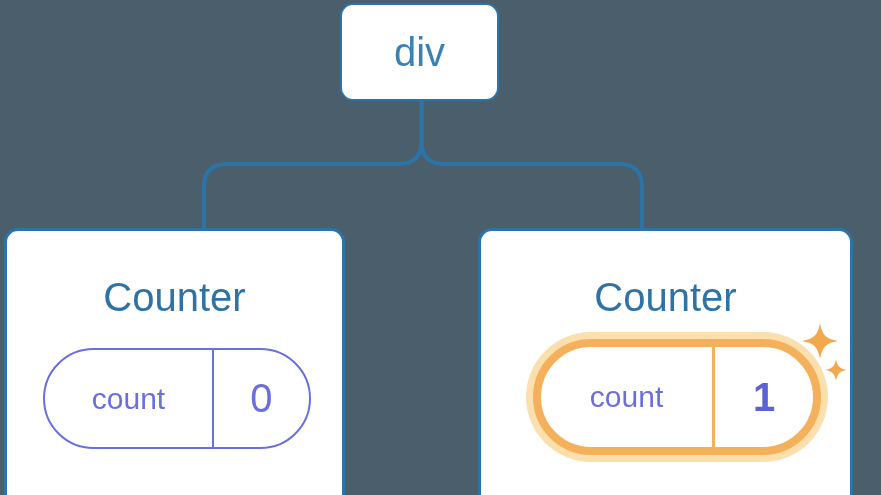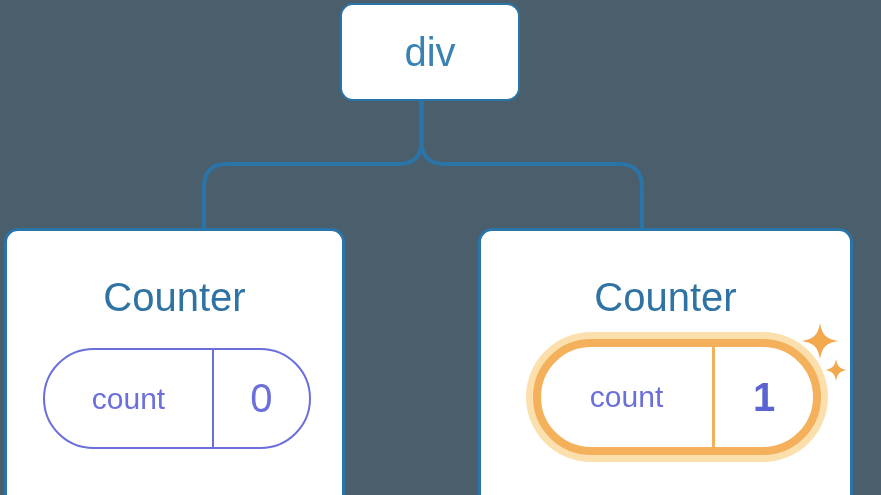--- a/index.html
+++ b/index.html
@@ -10,21 +10,21 @@
     height: 495px;
     background: var(--canvas-bg, #4A5E6C);
     overflow: hidden;
     font-family: "Liberation Sans", sans-serif;
   }
 
   
   .div-node {
     position: absolute;
     left: 340px; top: 3px;
-    width: 180px; height: 98px;
+    width: 159px; height: 98px;
     background: var(--node-bg, #fff);
     border: 2.5px solid var(--line-blue, #2B74A8);
     border-radius: 13px;
     display: flex; align-items: center; justify-content: center;
     font-size: 40px;
     color: var(--node-label-blue, #3A82B4);
     z-index: 2;
   }
 
   

